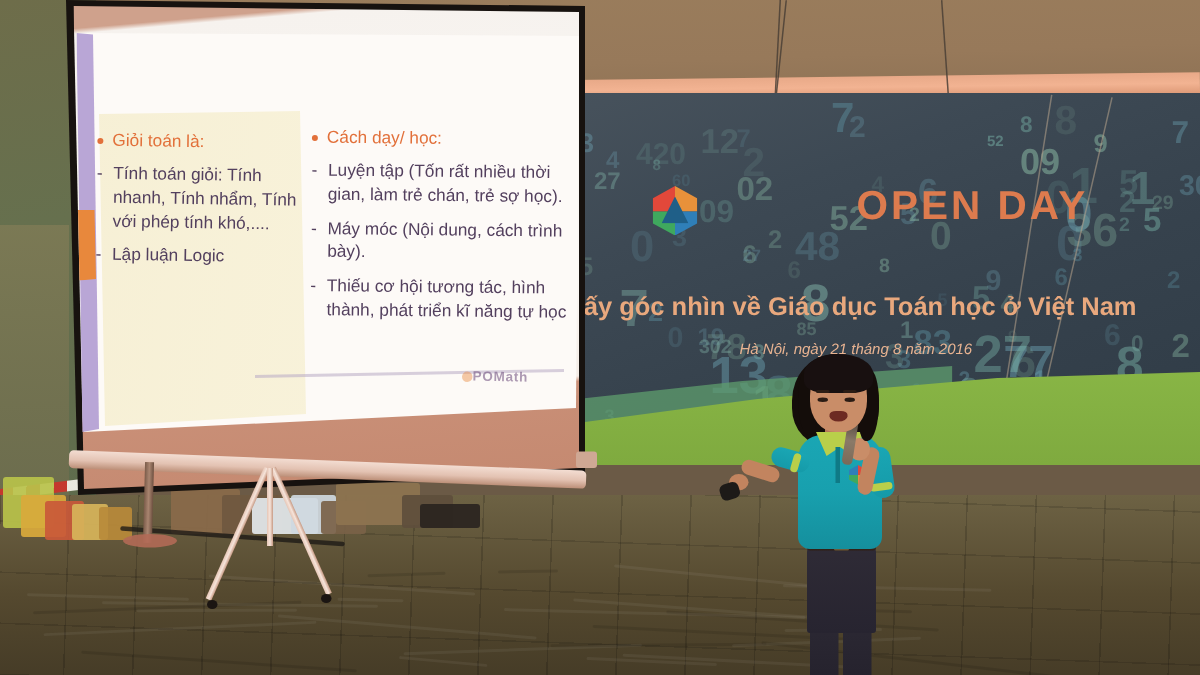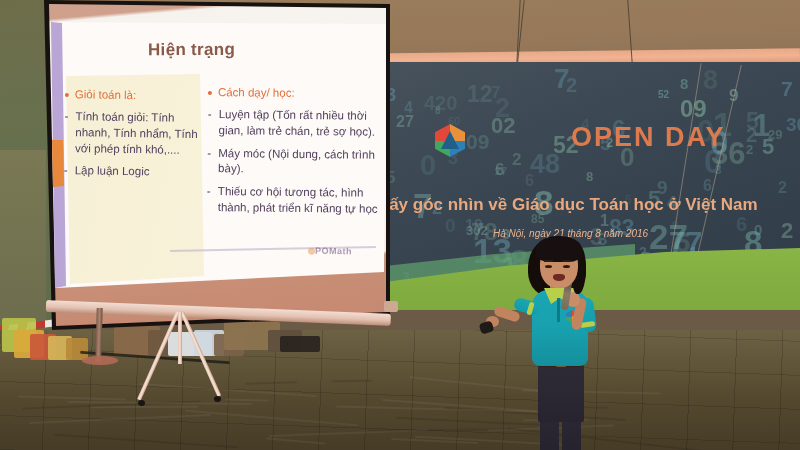--- a/index.html
+++ b/index.html
@@ -430,21 +430,20 @@
 
     <div class="screen-frame" data-interactable="false"></div>
     <div class="screen-surface" data-interactable="false"></div>
     <div class="screen-white" data-interactable="false"></div>
     <div class="slide-left-stripe" data-interactable="false"></div>
     <div class="slide-orange-tab" data-interactable="false"></div>
     <div class="slide-yellow-panel" data-interactable="false"></div>
     <div class="slide-rule" data-interactable="false"></div>
 
     <div class="slide-text" data-interactable="false">
-      <div class="s-title" data-interactable="false">Hiện trạng</div>
 
       <div class="col col-left" data-interactable="false">
         <div class="b-head" data-interactable="false">
           <span class="dot" data-interactable="false"></span><span data-interactable="false">Giỏi toán là:</span>
         </div>
         <div class="b-item" data-interactable="false">
           <span class="dash" data-interactable="false">-</span><span data-interactable="false">Tính toán giỏi: Tính nhanh, Tính nhẩm, Tính với phép tính khó,....</span>
         </div>
         <div class="b-item" data-interactable="false">
           <span class="dash" data-interactable="false">-</span><span data-interactable="false">Lập luận Logic</span>

